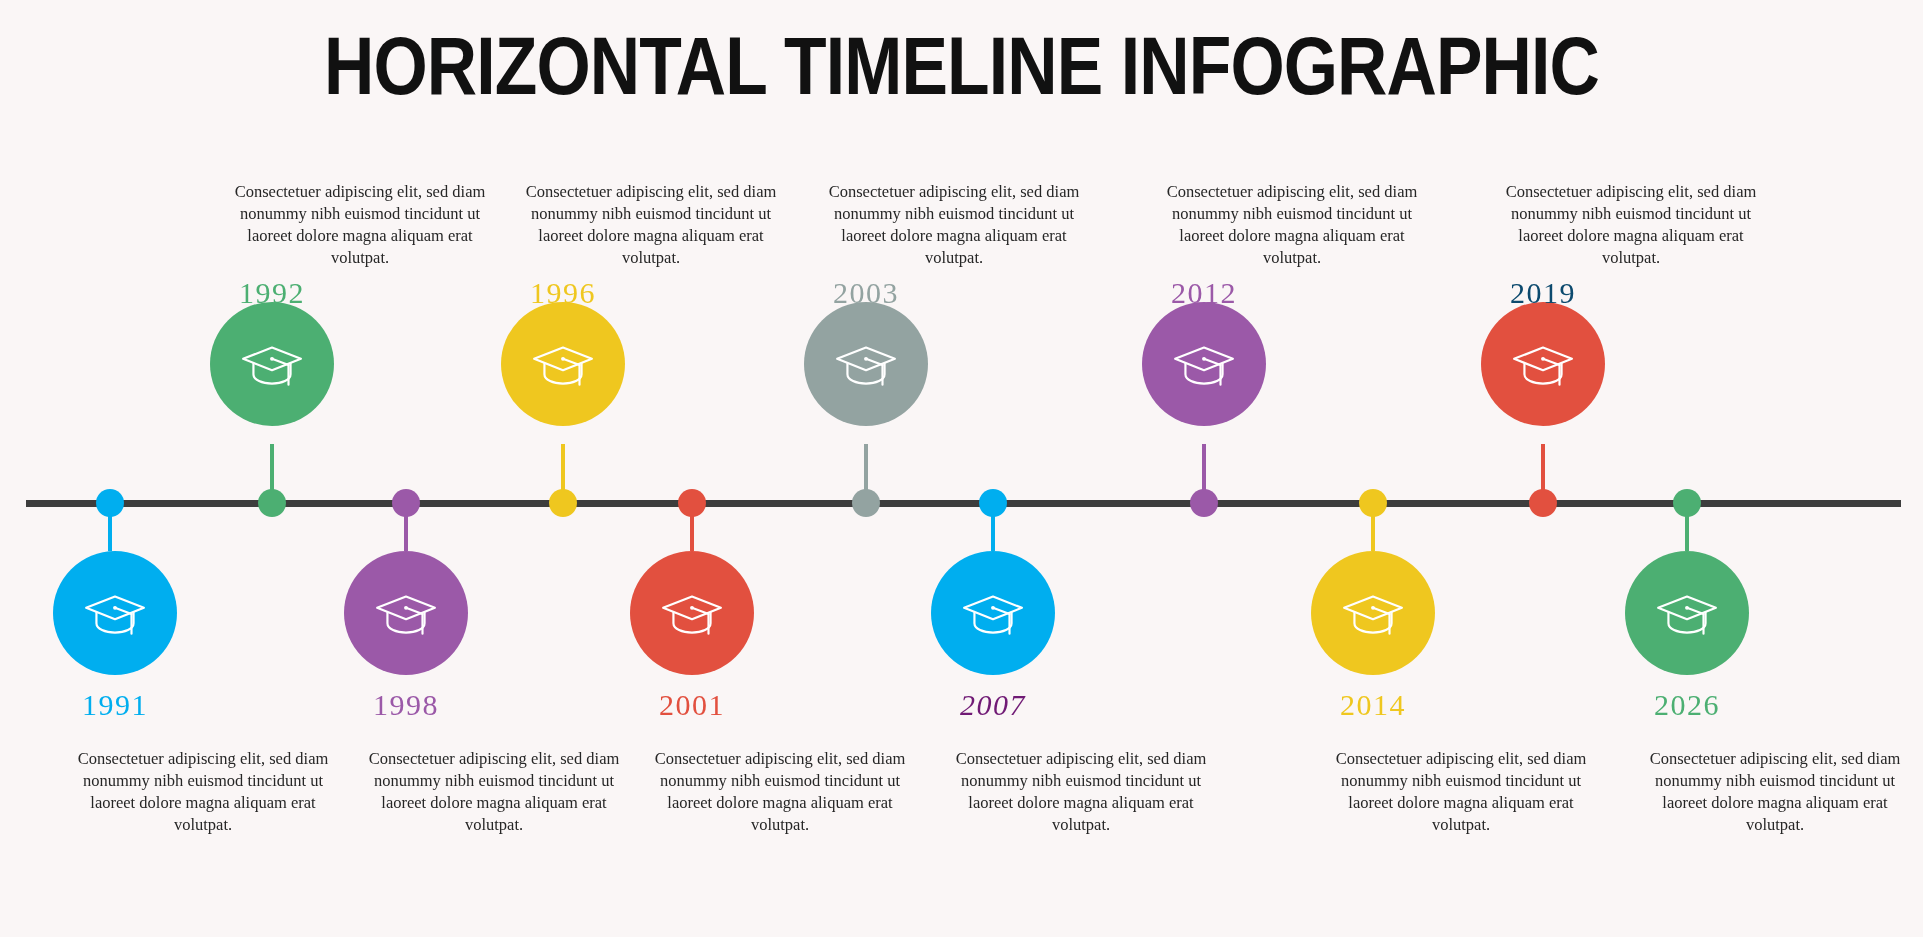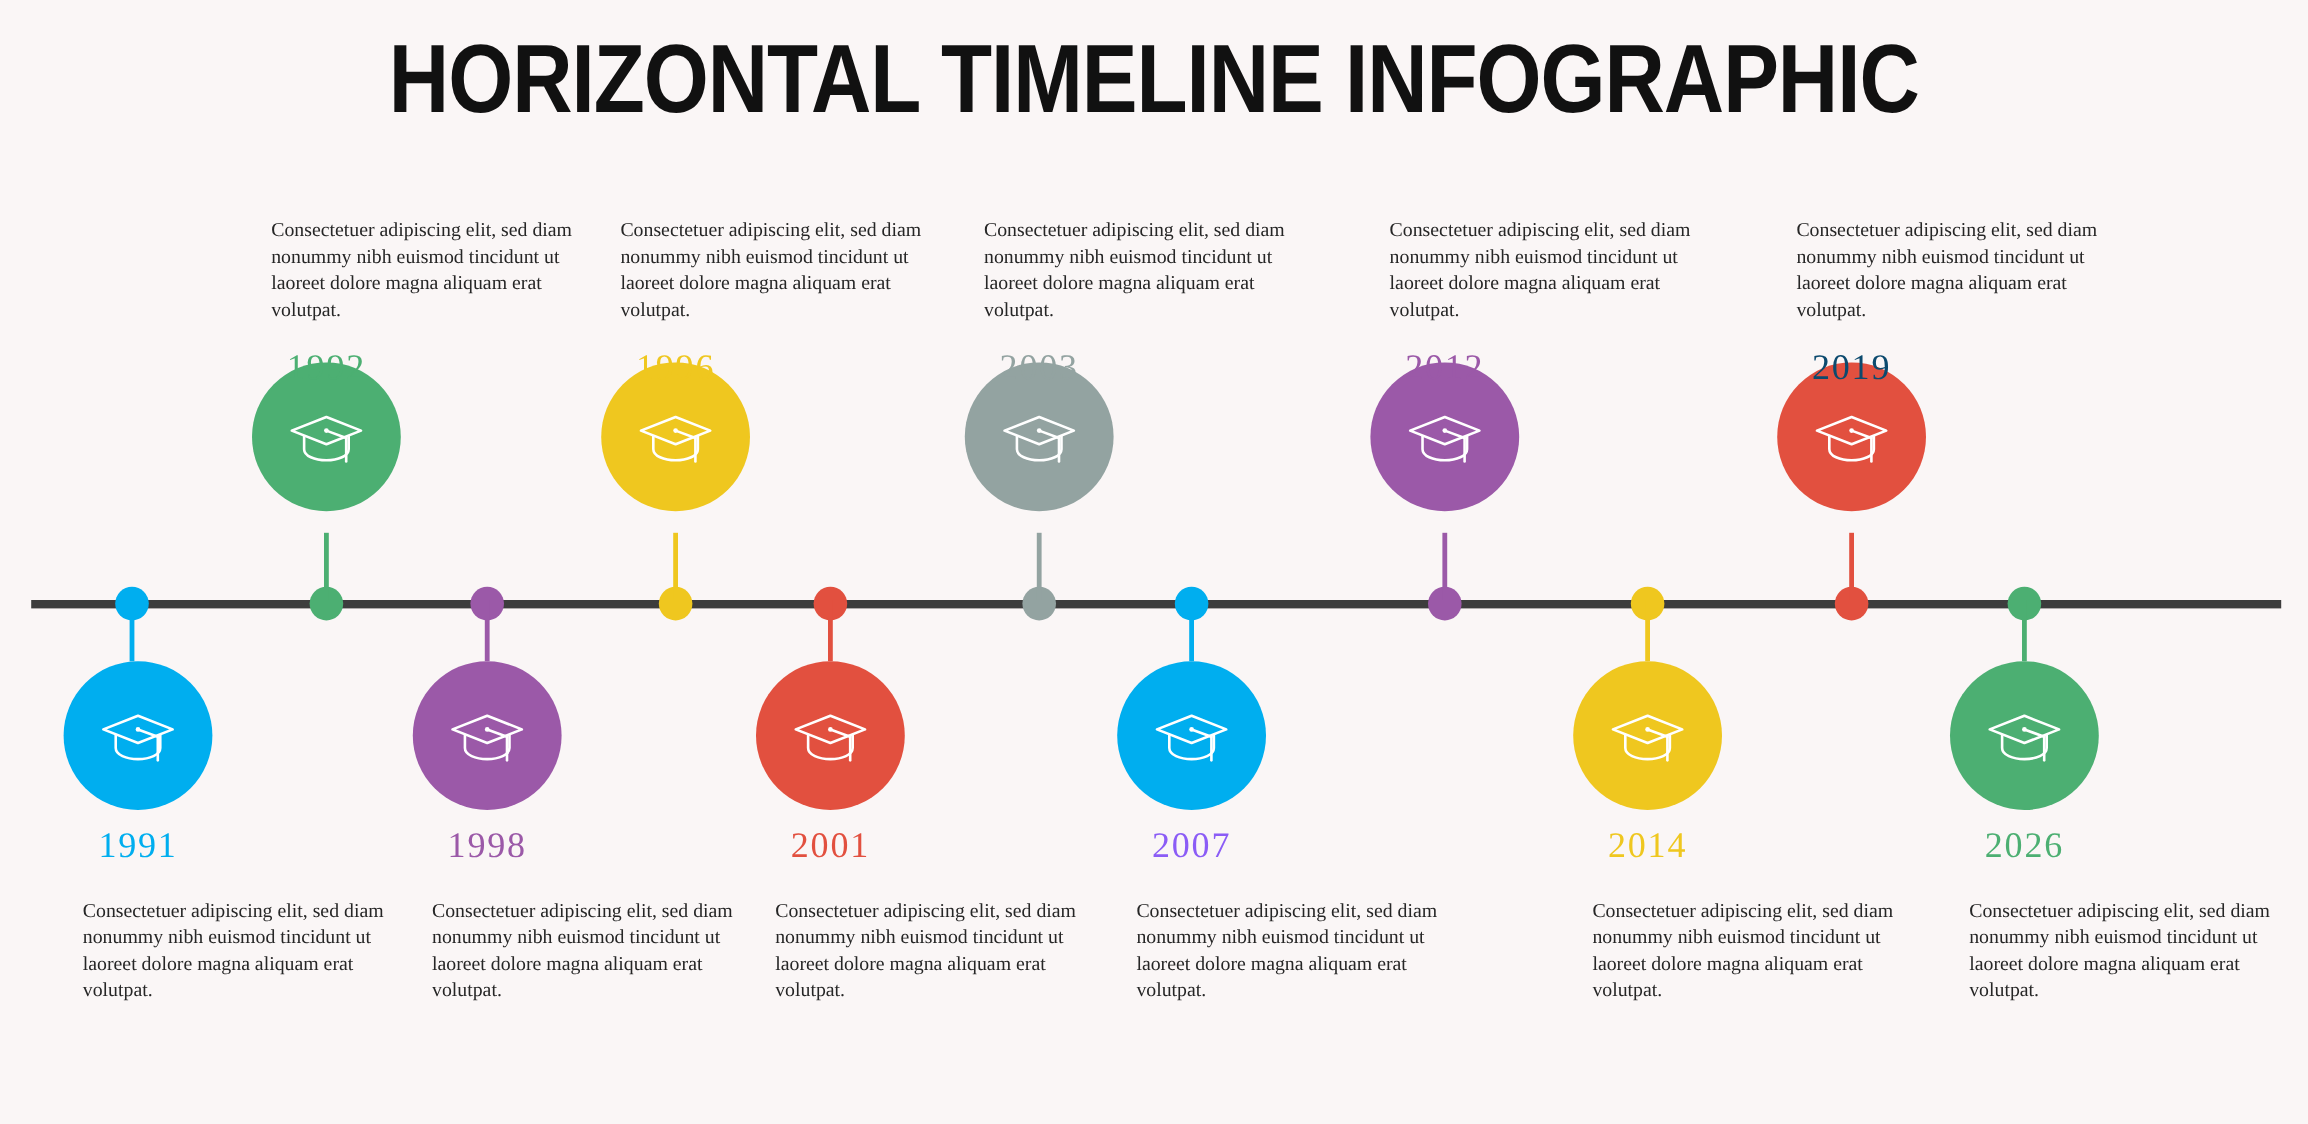--- a/index.html
+++ b/index.html
@@ -109,31 +109,31 @@
     position: absolute;
     left: -150px;
     width: 300px;
     text-align: center;
     font-family: "Liberation Serif", serif;
     font-size: 30px;
     letter-spacing: 1.5px;
     line-height: 1;
   }
 
-  .year.up   { top: 292px; font-family: Liberation Serif, serif; }
+  .year.up   { top: 278px; font-family: Liberation Serif, serif; }
   .year.down { top: 690px; }
 
   .desc {
     position: absolute;
     width: 268px;
     font-family: "Liberation Serif", serif;
     font-size: 16.5px;
     line-height: 1.33;
     color: #262626;
-    text-align: left;
+    text-align: center;
   }
 
   .desc.up {
     left: -46px;
     top: 181px;
   }
 
   .desc.down {
     left: -46px;
     top: 748px;
@@ -258,21 +258,21 @@
           <span>
             <svg viewBox="0 0 64 64" fill="none" stroke="#ffffff" stroke-width="2.1" stroke-linecap="round" stroke-linejoin="round">
               <path d="M32 16 L60 27 L32 38 L4 27 Z"></path>
               <path d="M14 31.5 L14 42 C14 47.5 22.5 51 32 51 C41.5 51 50 47.5 50 42 L50 31.5"></path>
               <path d="M32 27 L48 33"></path>
               <path d="M48 33 L48 52"></path>
               <circle cx="32" cy="27" r="1.9" fill="#ffffff" stroke="none"></circle>
             </svg>
           </span>
         </div>
-        <div class="year down" style="color: #8b5cf6;">2007</div>
+        <div class="year down" style="color: #701a75; font-style: italic;">2007</div>
         <div class="desc down">Consectetuer adipiscing elit, sed diam nonummy nibh euismod tincidunt ut laoreet dolore magna aliquam erat volutpat.</div>
       </div>
       <div class="milestone" style="left: 1204px;">
         <div class="dot" style="background: rgb(155, 89, 168); left: -14px;"></div>
         <div class="stem up" style="background: rgb(155, 89, 168); height: 56px; left: -2px;"></div>
         <div class="bubble up" style="background: rgb(155, 89, 168);">
           <span>
             <svg viewBox="0 0 64 64" fill="none" stroke="#ffffff" stroke-width="2.1" stroke-linecap="round" stroke-linejoin="round">
               <path d="M32 16 L60 27 L32 38 L4 27 Z"></path>
               <path d="M14 31.5 L14 42 C14 47.5 22.5 51 32 51 C41.5 51 50 47.5 50 42 L50 31.5"></path>

